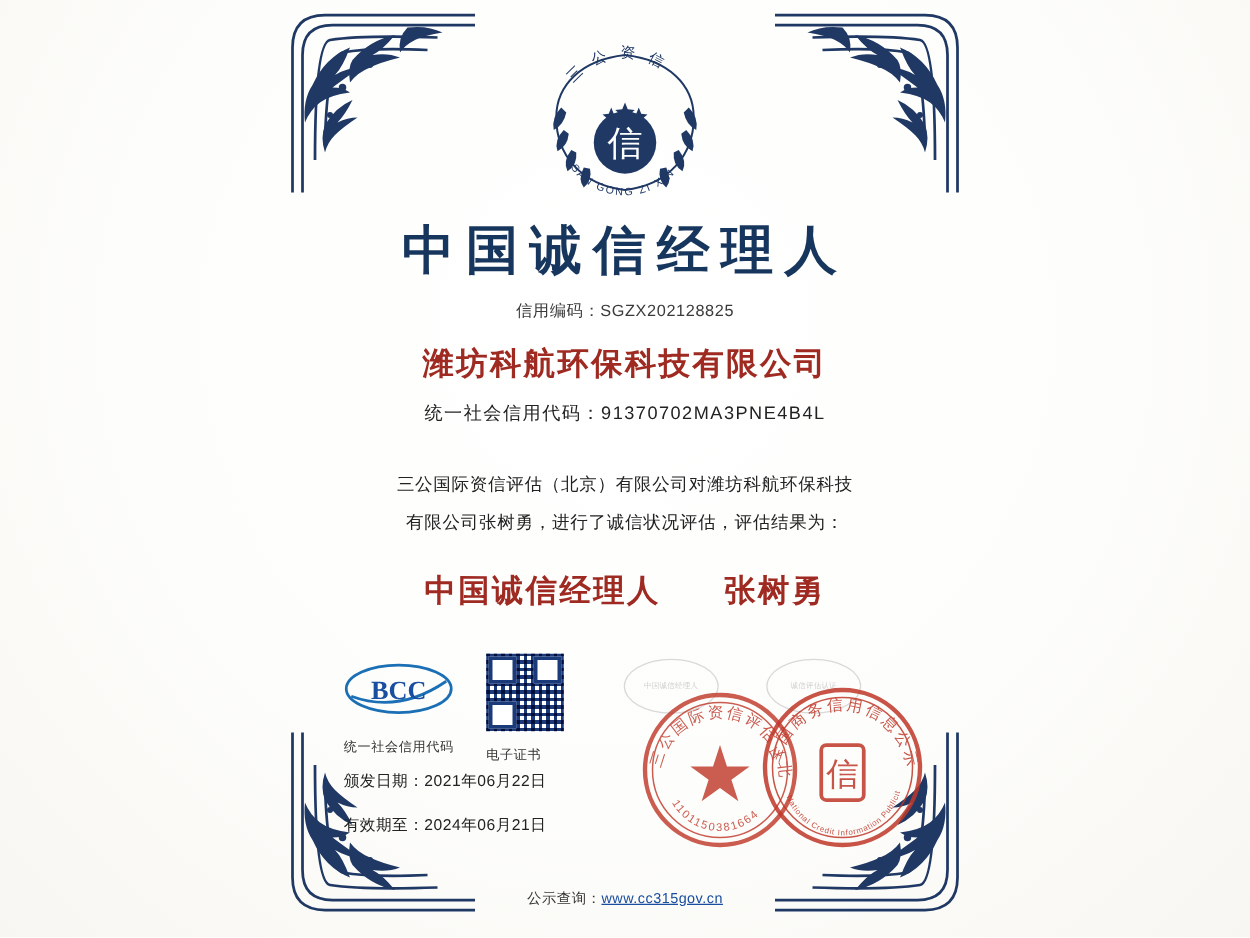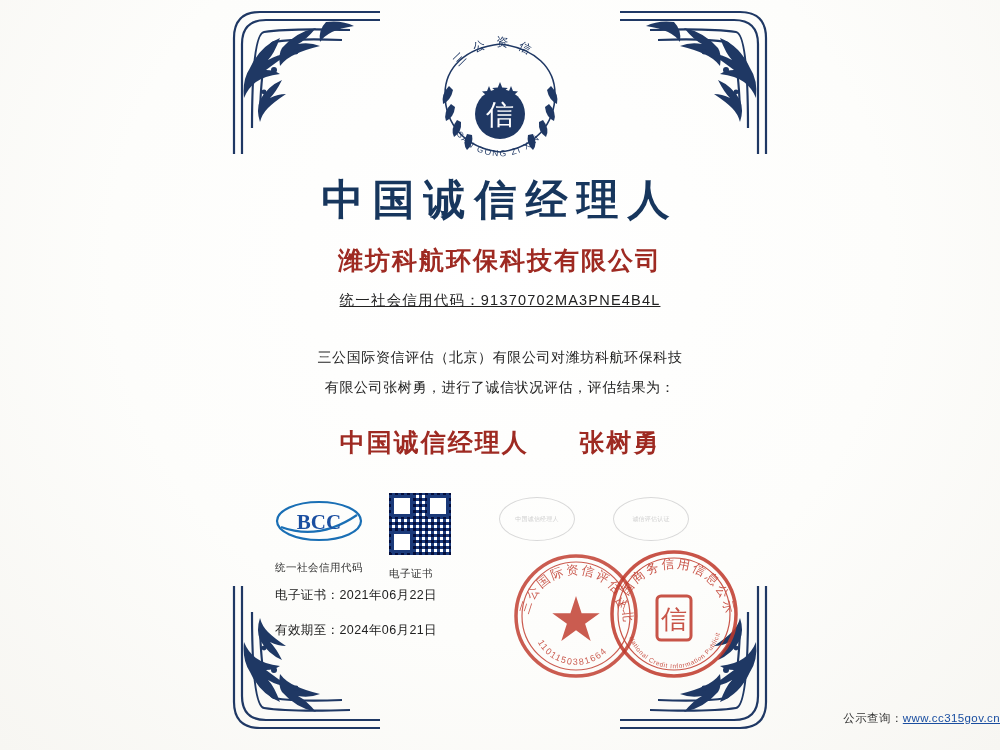--- a/index.html
+++ b/index.html
@@ -71,21 +71,20 @@
     color:#9e2a22;
     letter-spacing:2px;
     text-align:center;
   }
   .usci{
     margin-top:14px;
     font-size:14.5px;
     color:#222;
     letter-spacing:1.2px;
     text-align:right;
-    text-decoration:underline;
   }
   .statement{
     margin-top:32px;
     width:430px;
     font-size:14px;
     line-height:30px;
     color:#222;
     text-align:center;
     letter-spacing:.6px;
   }
@@ -176,21 +175,21 @@
     border-radius:50%;
   }
   .seal svg{width:100%;height:100%;display:block;}
   .seal.left{left:0;top:4px;width:128px;height:128px;opacity:.82;}
   .seal.right{left:96px;top:0;width:132px;height:132px;opacity:.86;}
 
   
   .footer{
     position:absolute;
     left:0;right:0;bottom:24px;
-    text-align:right;
+    text-align:center;
     font-size:11.5px;
     color:#333;
     letter-spacing:.4px;
   }
   .footer .url{color:#1a4ea0;text-decoration:underline;}
 </style>
 </head>
 <body>
 
 <div class="certificate">
@@ -306,20 +305,21 @@
 
         <path id="botArc" d="M24 92 A54 54 0 0 0 126 92" fill="none"></path>
         <text font-size="8.5" font-family="'Liberation Sans',sans-serif" fill="#1f3864" letter-spacing="1.6">
           <textPath href="#botArc" startOffset="12%">SAN GONG ZI XIN</textPath>
         </text>
       </svg>
     </div>
 
     <div class="main-title">中国诚信经理人</div>
 
+    <div class="credit-code">信用编码：SGZX202128825</div>
 
     <div class="company">潍坊科航环保科技有限公司</div>
 
     <div class="usci">统一社会信用代码：91370702MA3PNE4B4L</div>
 
     <div class="statement">
       <div>三公国际资信评估（北京）有限公司对潍坊科航环保科技</div>
       <div>有限公司张树勇，进行了诚信状况评估，评估结果为：</div>
     </div>
 
@@ -351,21 +351,21 @@
 
       <div class="mark-col" style="margin-left:22px;margin-top:4px;">
         <div class="ghost-seal">中国诚信经理人</div>
       </div>
       <div class="mark-col" style="margin-left:12px;margin-top:4px;">
         <div class="ghost-seal">诚信评估认证</div>
       </div>
     </div>
 
     <div class="dates">
-      <div class="date-line">电子证书：2021年06月22日</div>
+      <div class="date-line">颁发日期：2021年06月22日</div>
       <div class="date-line">有效期至：2024年06月21日</div>
     </div>
   </div>
 
   <div class="seals">
     <div class="seal left">
       <svg viewBox="0 0 128 128" xmlns="http://www.w3.org/2000/svg">
         <circle cx="64" cy="64" r="60" fill="none" stroke="#c0392b" stroke-width="3.5"></circle>
         <circle cx="64" cy="64" r="54" fill="none" stroke="#c0392b" stroke-width="1.2"></circle>
         <path id="sealTop1" d="M16 70 A48 48 0 0 1 112 70" fill="none"></path>

